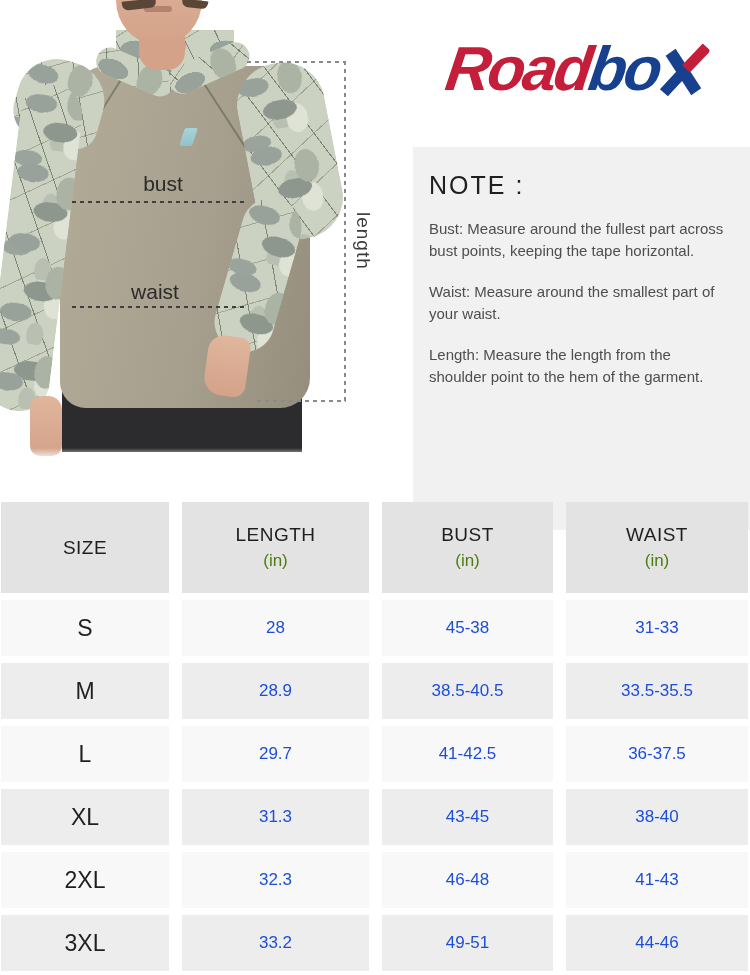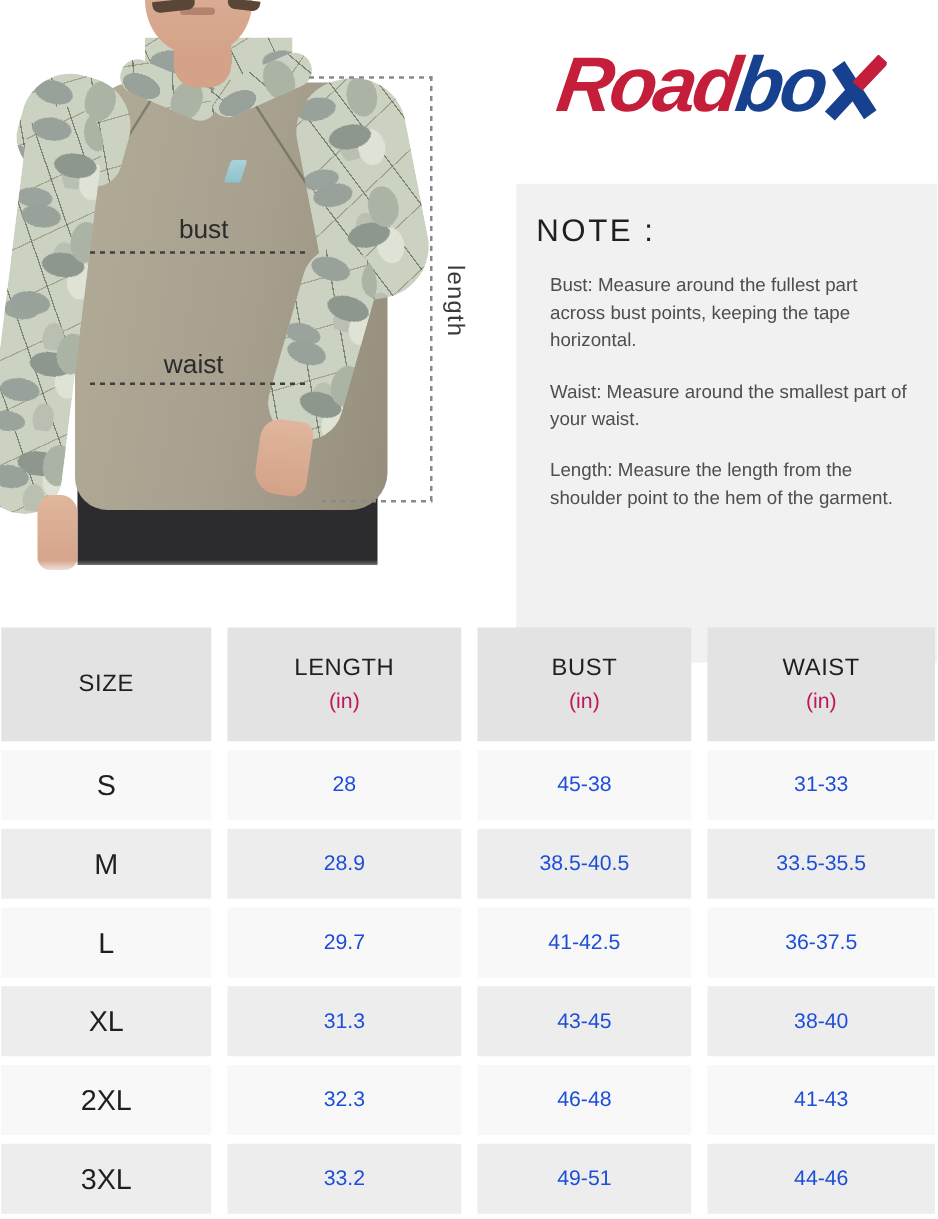--- a/index.html
+++ b/index.html
@@ -63,31 +63,31 @@
           font-style:italic; font-weight:bold; font-size:62px; letter-spacing:-3px;
           transform:skewX(-8deg); white-space:nowrap; }
   .logo .red  { color:#c41e3a; }
   .logo .blue { color:#17418f; }
   .logo svg { margin-left:2px; margin-top:6px; }
 
   
   .note { position:absolute; left:413px; top:147px; width:337px; height:383px;
           background:#f1f1f1; box-sizing:border-box; padding:24px 18px 0 16px; }
   .note-title { font-size:25px; color:#1f1f1f; letter-spacing:2px; margin:0 0 18px 0; font-weight:normal; }
-  .note p { font-size:15px; color:#4e4e4e; line-height:1.47; margin:0 0 19px 11px; }
+  .note p { font-size:15px; color:#4e4e4e; line-height:1.47; margin:0 0 19px 0; }
 
   
   .size-table { position:absolute; left:1px; top:502px; width:704px;
     display:grid; grid-template-columns:168px 187px 171px 182px;
     grid-template-rows:91px repeat(6,56px); column-gap:13px; row-gap:7px; }
   .trow { display:contents; }
   .cell { display:flex; flex-direction:column; align-items:center; justify-content:center; }
   .hcell { background:#e3e3e3; }
   .hlabel { font-size:19px; color:#1f1f1f; letter-spacing:.5px; }
-  .hunit  { font-size:17px; color:#be185d; margin-top:5px; }
+  .hunit  { font-size:17px; color:#4d7c0f; margin-top:5px; }
   .hunit:empty { display:none; }
   .row-odd  .cell { background:#f8f8f8; }
   .row-even .cell { background:#ededed; }
   .size-val  { font-size:23px; color:#1f1f1f; }
   .data-val  { font-size:17px; color:#1d4ed8; }
 </style>
 </head>
 <body>
 
 <div class="page">

